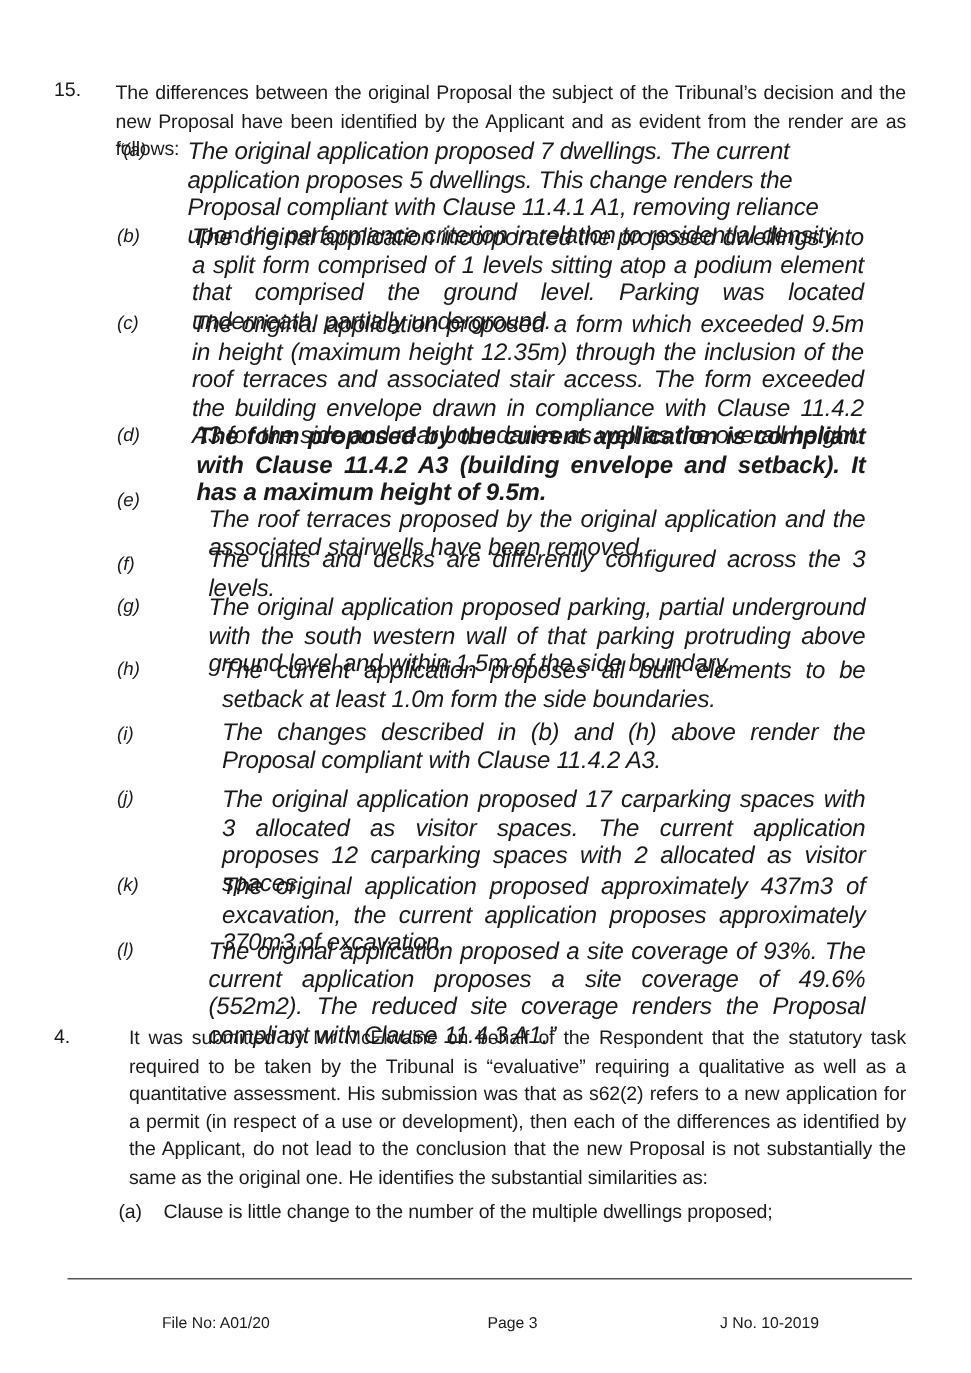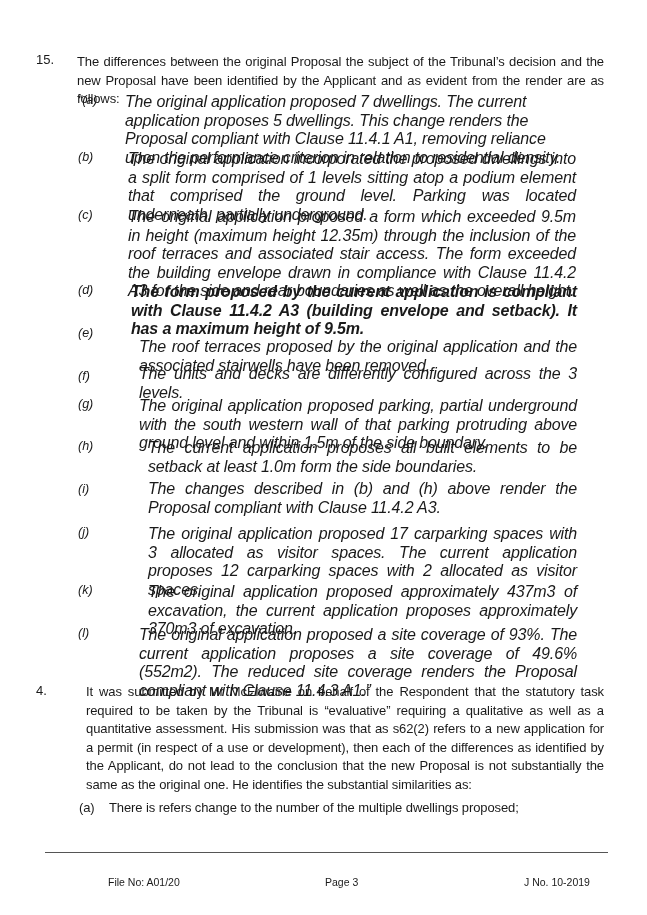--- a/index.html
+++ b/index.html
@@ -52,18 +52,18 @@
 <div class="abs item-label" style="left:78px; top:583px;">(k)</div>
 <div class="abs item-text" style="left:148px; top:583px; width:429px;">The original application proposed approximately 437m3 of excavation, the current application proposes approximately 370m3 of excavation.</div>
 
 <div class="abs item-label" style="left:78px; top:626px;">(l)</div>
 <div class="abs item-text" style="left:139px; top:626px; width:438px;">The original application proposed a site coverage of 93%. The current application proposes a site coverage of 49.6% (552m2). The reduced site coverage renders the Proposal compliant with Clause 11.4.3 A1.”</div>
 
 <div class="abs para-num" style="left:36px; top:683px;">4.</div>
 <div class="abs para-text justify" style="left:86px; top:683px; width:518px;">It was submitted by Mr McElwaine on behalf of the Respondent that the statutory task required to be taken by the Tribunal is “evaluative” requiring a qualitative as well as a quantitative assessment.  His submission was that as s62(2) refers to a new application for a permit (in respect of a use or development), then each of the differences as identified by the Applicant, do not lead to the conclusion that the new Proposal is not substantially the same as the original one.  He identifies the substantial similarities as:</div>
 
 <div class="abs para-text" style="left:79px; top:799px;">(a)</div>
-<div class="abs para-text" style="left:109px; top:799px; width:495px;">There is refers change to the number of the multiple dwellings proposed;</div>
+<div class="abs para-text" style="left:109px; top:799px; width:495px;">Clause is little change to the number of the multiple dwellings proposed;</div>
 
 <div class="abs footer-rule"></div>
 <div class="abs footer" style="left:108px;">File No: A01/20</div>
 <div class="abs footer" style="left:325px;">Page 3</div>
-<div class="abs footer" style="left:480px;margin-left:44px;">J No. 10-2019</div>
+<div class="abs footer" style="left:480px;">J No. 10-2019</div>
 
 </body></html>

